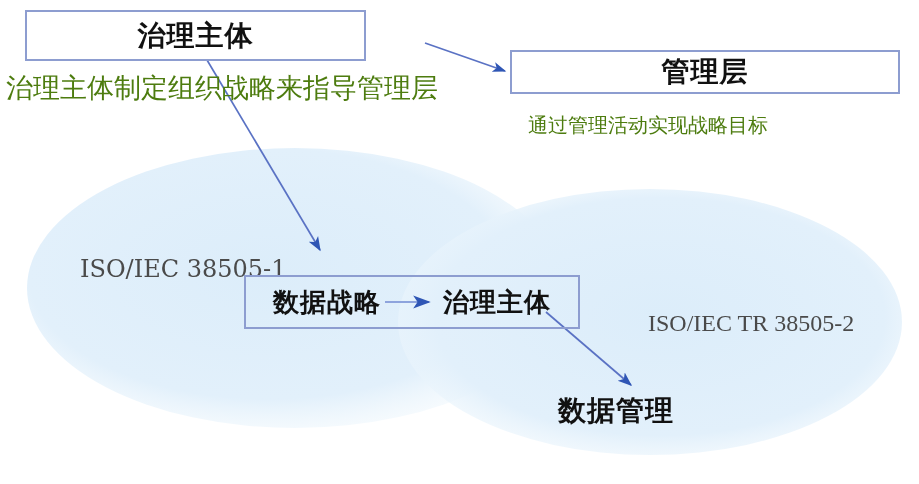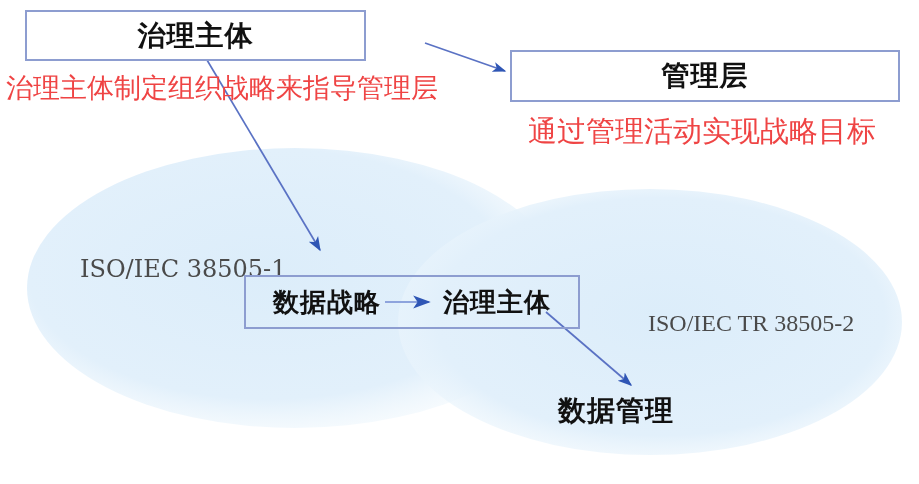--- a/index.html
+++ b/index.html
@@ -39,21 +39,21 @@
   .node-title {
     font-family: "DejaVu Sans", "Liberation Sans", sans-serif;
     font-weight: bold;
     color: #111111;
     letter-spacing: 1px;
     white-space: nowrap;
   }
   .caption {
     position: absolute;
     font-family: "DejaVu Serif", "Liberation Serif", serif;
-    color: #ef4444;
+    color: #4d7c0f;
     white-space: nowrap;
   }
   .zone-label {
     position: absolute;
     font-family: "DejaVu Serif", "Liberation Serif", serif;
     color: #4a4a4a;
     white-space: nowrap;
   }
   .plain-node {
     position: absolute;
@@ -64,21 +64,21 @@
     white-space: nowrap;
   }
 
   
   #box-governance {
     left: 25px; top: 10px; width: 341px; height: 51px;
   }
   #box-governance .node-title { font-size: 28px; }
 
   #box-management {
-    left: 510px; top: 50px; width: 390px; height: 52px;
+    left: 510px; top: 50px; width: 390px; height: 44px;
   }
   #box-management .node-title { font-size: 28px; }
 
   #box-data-strategy {
     left: 244px; top: 275px; width: 336px; height: 54px;
     gap: 0px;
   }
   #box-data-strategy .node-title { font-size: 26px; }
 
   .inline-arrow-wrap {
@@ -88,21 +88,21 @@
     height: 20px;
     justify-content: center;
   }
 
   #caption-governance {
     left: 6px; top: 70px;
     font-size: 27px;
   }
   #caption-management {
     left: 528px; top: 112px;
-    font-size: 29px;
+    font-size: 20px;
   }
 
   #label-iso-38505-1 {
     left: 44px; top: 255px;
     font-size: 24px;
     margin-left: 36px;
   }
   #label-iso-tr-38505-2 {
     left: 648px; top: 310px;
     font-size: 24px;

